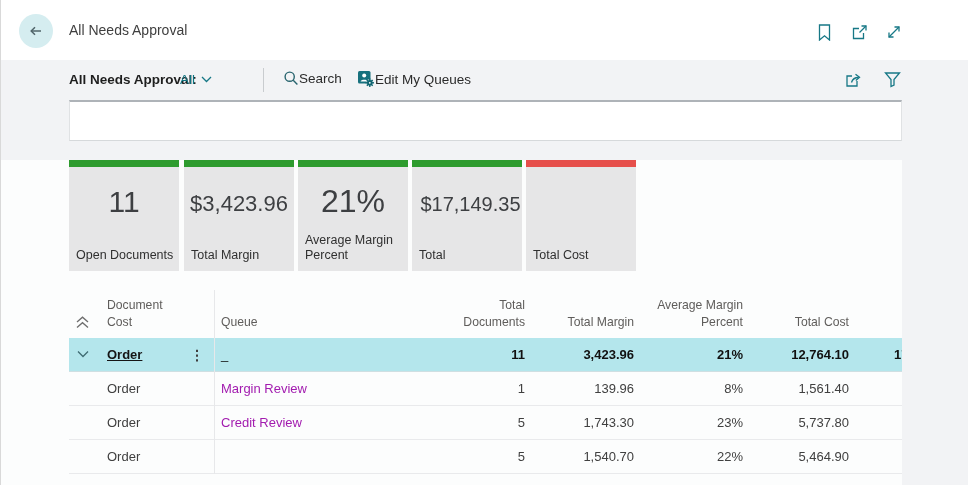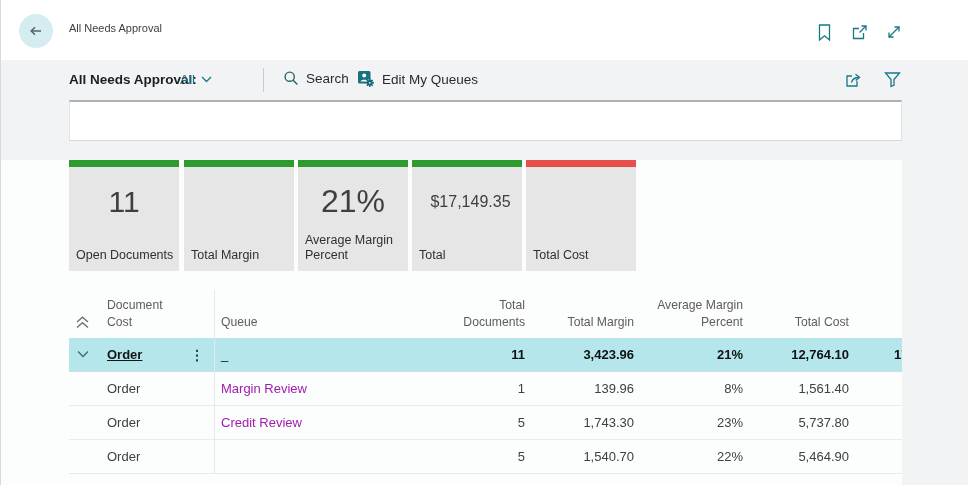--- a/index.html
+++ b/index.html
@@ -8,52 +8,52 @@
   #app {
     position:relative; width:968px; height:485px; overflow:hidden;
     background:#ffffff; border-left:1px solid #d9d9d9;
   }
   
   .top-header { position:absolute; left:0; top:0; width:968px; height:60px; background:#ffffff; }
   .back-btn {
     position:absolute; left:18px; top:14px; width:34px; height:34px; border-radius:50%;
     background:#d5edf0; display:flex; align-items:center; justify-content:center; cursor:pointer;
   }
-  .page-title { position:absolute; left:68px; top:22px; font-size:11px; color:#3f3f3f; }
+  .page-title { position:absolute; left:68px; top:22px; font-size:14px; color:#3f3f3f; }
   .hdr-icons { position:absolute; right:66px; top:23px; display:flex; gap:17px; }
   .icon-btn { width:18px; height:18px; display:flex; align-items:center; justify-content:center; cursor:pointer; }
 
   
   .page-bg { position:absolute; left:0; top:60px; width:968px; height:425px; background:#f2f3f5; }
   .content-pane { position:absolute; left:0; top:160px; width:901px; height:325px; background:#fcfdfd; }
 
   
   .toolbar { position:absolute; left:0; top:60px; width:968px; height:40px; }
   .tb-caption { position:absolute; left:68px; top:12px; font-size:13.5px; font-weight:bold; color:#1e1e1e; }
   .tb-view { position:absolute; left:179px; top:12px; font-size:13.5px; color:#0e7380; cursor:pointer; display:flex; align-items:center; gap:6px; }
   .tb-divider { position:absolute; left:262px; top:8px; width:1px; height:24px; background:#c9cccf; }
-  .tb-item { position:absolute; top:10px; display:flex; align-items:center; gap:7px; font-size:13.5px; color:#2b2b2b; cursor:pointer; }
+  .tb-item { position:absolute; top:10px; display:flex; align-items:center; font-size:13.5px; color:#2b2b2b; cursor:pointer; }
   .tb-search { left:282px; }
   .tb-editq { left:356px; }
   .tb-right { position:absolute; right:68px; top:10px; display:flex; gap:20px; }
 
   
   .filter-box {
     position:absolute; left:68px; top:100px; width:833px; height:41px; background:#ffffff;
     border:1px solid #e0e2e4; border-top:2px solid #aeb3b8; border-bottom:1px solid #d6d9db;
     font-size:13px; color:#333; padding:0 8px; outline:none;
   }
 
   
   .tile { position:absolute; top:160px; width:110px; height:111px; cursor:pointer; }
   .tile-bar { position:absolute; left:0; top:0; width:110px; height:7px; }
   .tile-body { position:absolute; left:0; top:7px; width:110px; height:104px; background:#e6e6e7; }
   .tile-value { position:absolute; left:0; top:18px; width:110px; text-align:center; color:#3d3f42; font-weight:400; }
   .tile-label { position:absolute; left:7px; right:5px; bottom:7px; font-size:12.5px; color:#303030; line-height:1.25; }
-  .fs30{font-size:30px;} .fs22{font-size:22px;} .fs32{font-size:32px;} .fs20{font-size:16px;padding-left:7px;}
+  .fs30{font-size:30px;} .fs22{font-size:22px;} .fs32{font-size:32px;} .fs20{font-size:20px;padding-left:7px;}
 
   
   .thead { position:absolute; left:68px; top:290px; width:833px; height:48px; font-size:12.2px; color:#5f5d5b; }
   .hcell { position:absolute; bottom:8px; line-height:1.35; }
   .h-collapse { position:absolute; left:6px; bottom:9px; cursor:pointer; }
   .h-doctype { left:38px; width:74px; }
   .h-queue { left:152px; }
   .h-docs { left:384px; width:72px; text-align:right; }
   .h-margin { left:465px; width:100px; text-align:right; }
   .h-pct { left:582px; width:92px; text-align:right; }
@@ -181,20 +181,21 @@
   <div class="tile" style="left:68px">
     <div class="tile-bar" style="background-color: rgb(46, 155, 46);"></div>
     <div class="tile-body">
       <div class="tile-value fs30">11</div>
       <div class="tile-label">Open Documents</div>
     </div>
   </div>
   <div class="tile" style="left:183px">
     <div class="tile-bar" style="background-color: rgb(46, 155, 46);"></div>
     <div class="tile-body">
+      <div class="tile-value fs22" style="top:24px">$3,423.96</div>
       <div class="tile-label">Total Margin</div>
     </div>
   </div>
   <div class="tile" style="left:297px">
     <div class="tile-bar" style="background-color: rgb(46, 155, 46);"></div>
     <div class="tile-body">
       <div class="tile-value fs32" style="top:16px">21%</div>
       <div class="tile-label">Average Margin Percent</div>
     </div>
   </div>

